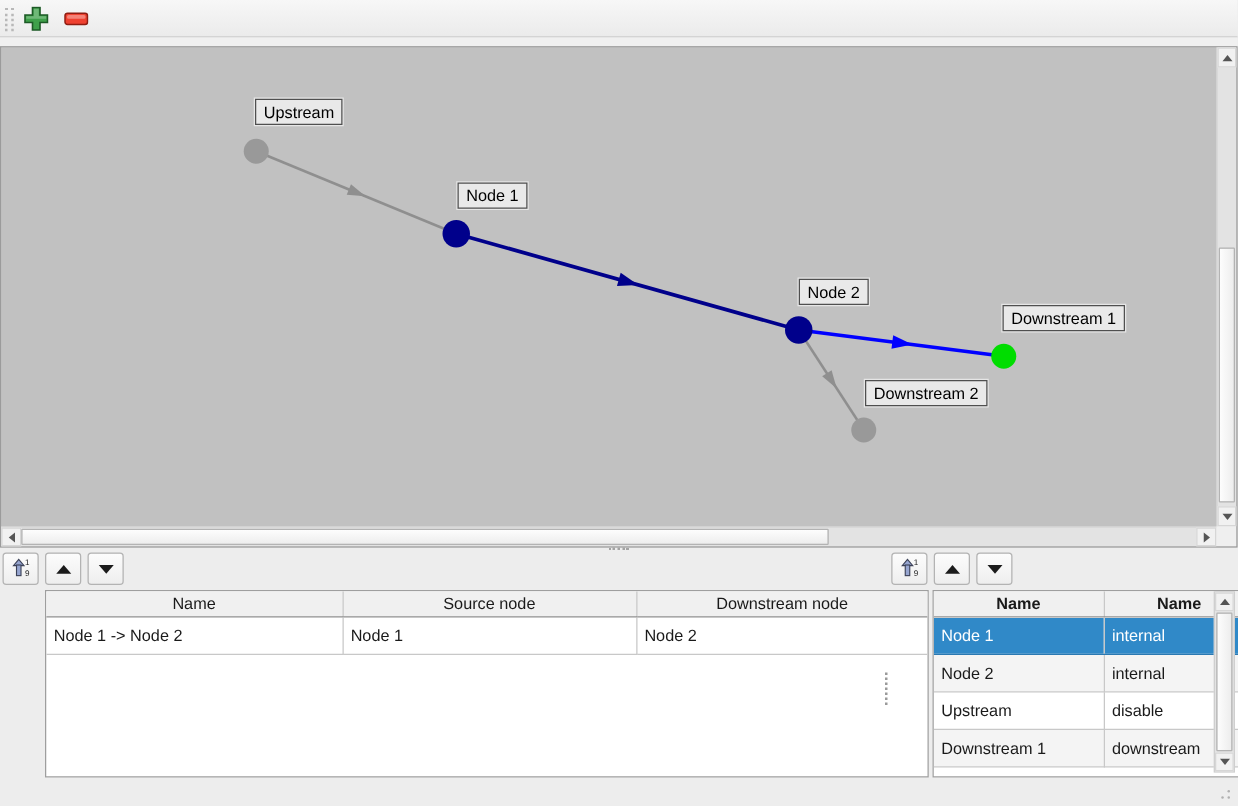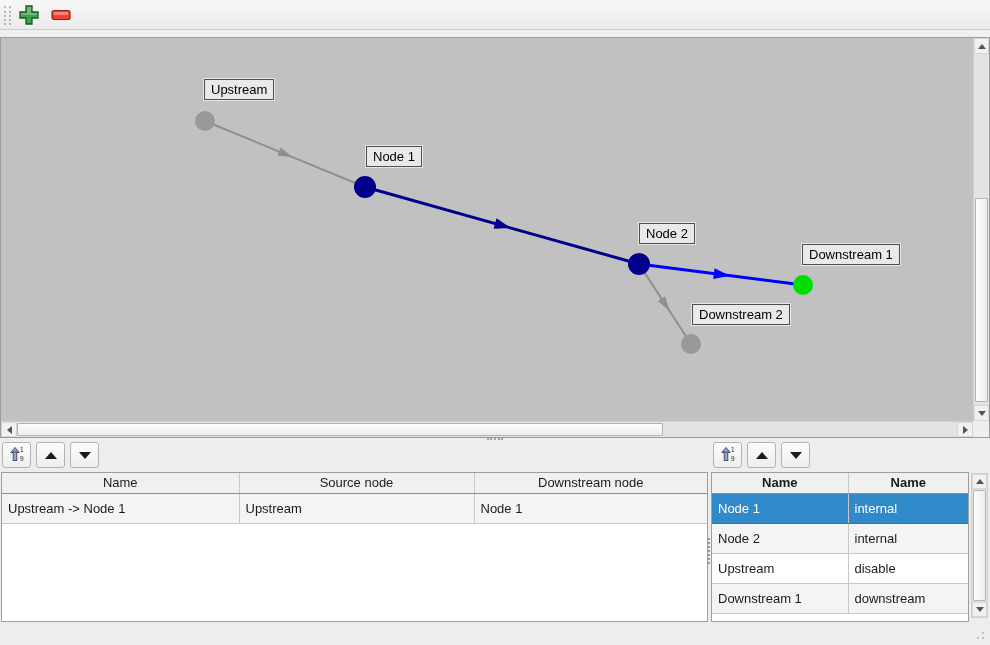--- a/index.html
+++ b/index.html
@@ -54,21 +54,21 @@
   
   .mini-toolbar { position:absolute; top:442px; height:27px; display:flex; gap:5px; }
   .mini-toolbar.left { left:2px; } .mini-toolbar.right { left:713px; }
   .mini-btn { width:29px; height:26px; border:1px solid #b3b3b3; border-radius:3px;
     background:linear-gradient(#fcfcfc,#eeeeee); display:flex; align-items:center;
     justify-content:center; cursor:pointer; }
   .tri-up   { width:0;height:0;border-left:6px solid transparent;border-right:6px solid transparent;border-bottom:7px solid #1b1b1b; }
   .tri-down { width:0;height:0;border-left:6px solid transparent;border-right:6px solid transparent;border-top:7px solid #1b1b1b; }
 
   
-  .table-wrap { position:absolute; top:472px; background:#fff; border:1px solid #9e9e9e; overflow:hidden; }
+  .table-wrap { position:absolute; top:472px; background:#fff; border:1px solid #9e9e9e; overflow:hidden;margin-left:35px; }
   .table-wrap.edges { left:1px;  width:707px; height:150px; }
   .table-wrap.nodes { left:711px; width:258px; height:150px; }
   table { border-collapse:collapse; table-layout:fixed; width:100%; font-size:13px; color:#1a1a1a; }
   th { height:20px; font-weight:normal; background:#f0f0f0; border-bottom:1px solid #8f8f8f;
     border-right:1px solid #c8c8c8; text-align:center; padding:0 4px; }
   th:last-child { border-right:none; }
   .table-wrap.nodes th { font-weight:bold; }
   td { height:30px; border-bottom:1px solid #c8c8c8; border-right:1px solid #c8c8c8;
     padding:0 6px; white-space:nowrap; overflow:hidden; }
   td:last-child { border-right:none; }
@@ -203,24 +203,24 @@
         <col style="width:233px">
       </colgroup>
     <thead>
       <tr>
         <th>Name</th>
         <th>Source node</th>
         <th>Downstream node</th>
       </tr>
     </thead>
     <tbody id="edges-tbody">
-        <tr class="alt">
-          <td>Upstream -&gt; Node 1</td>
-          <td>Upstream</td>
+        <tr>
+          <td>Node 1 -&gt; Node 2</td>
           <td>Node 1</td>
+          <td>Node 2</td>
         </tr>
       </tbody>
   </table>
 </div>
 
 <div class="table-wrap nodes">
   <table>
     <colgroup>
         <col style="width:136px">
         <col style="width:120px">

